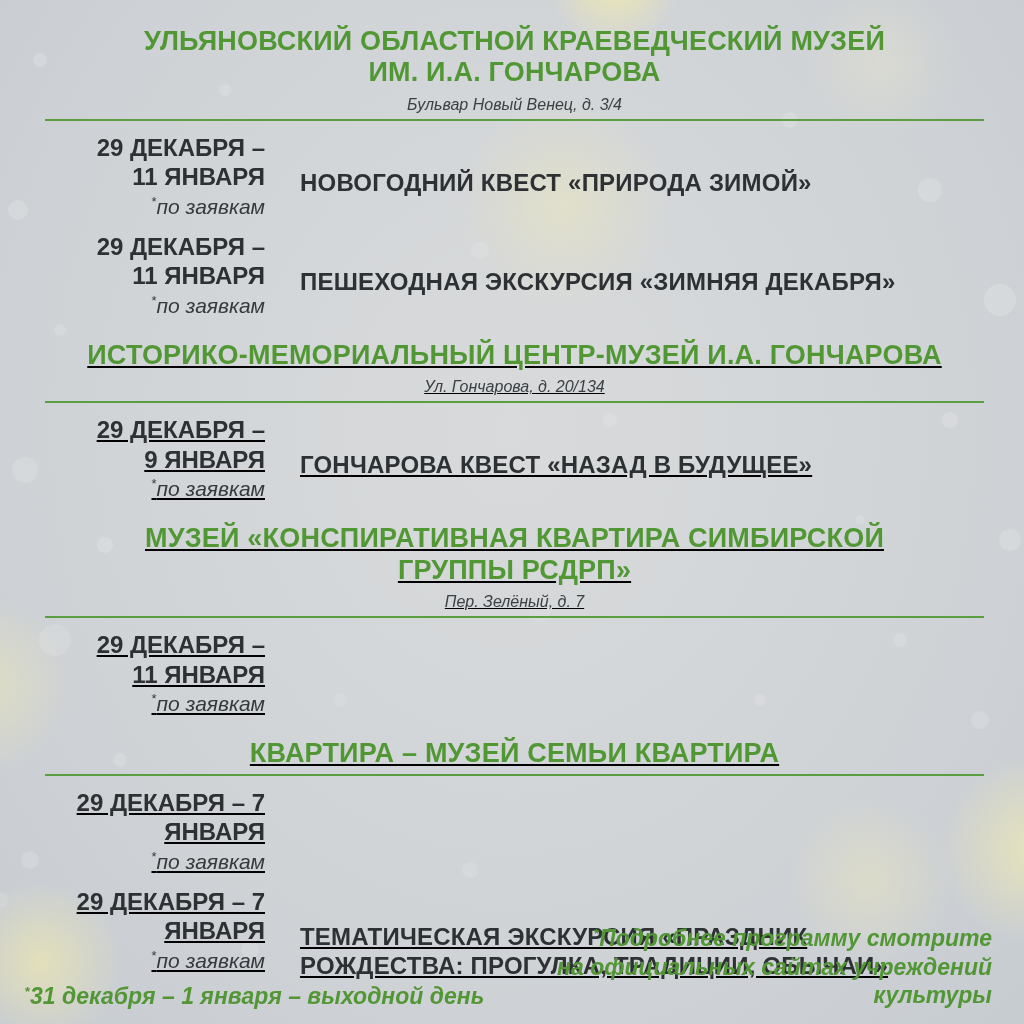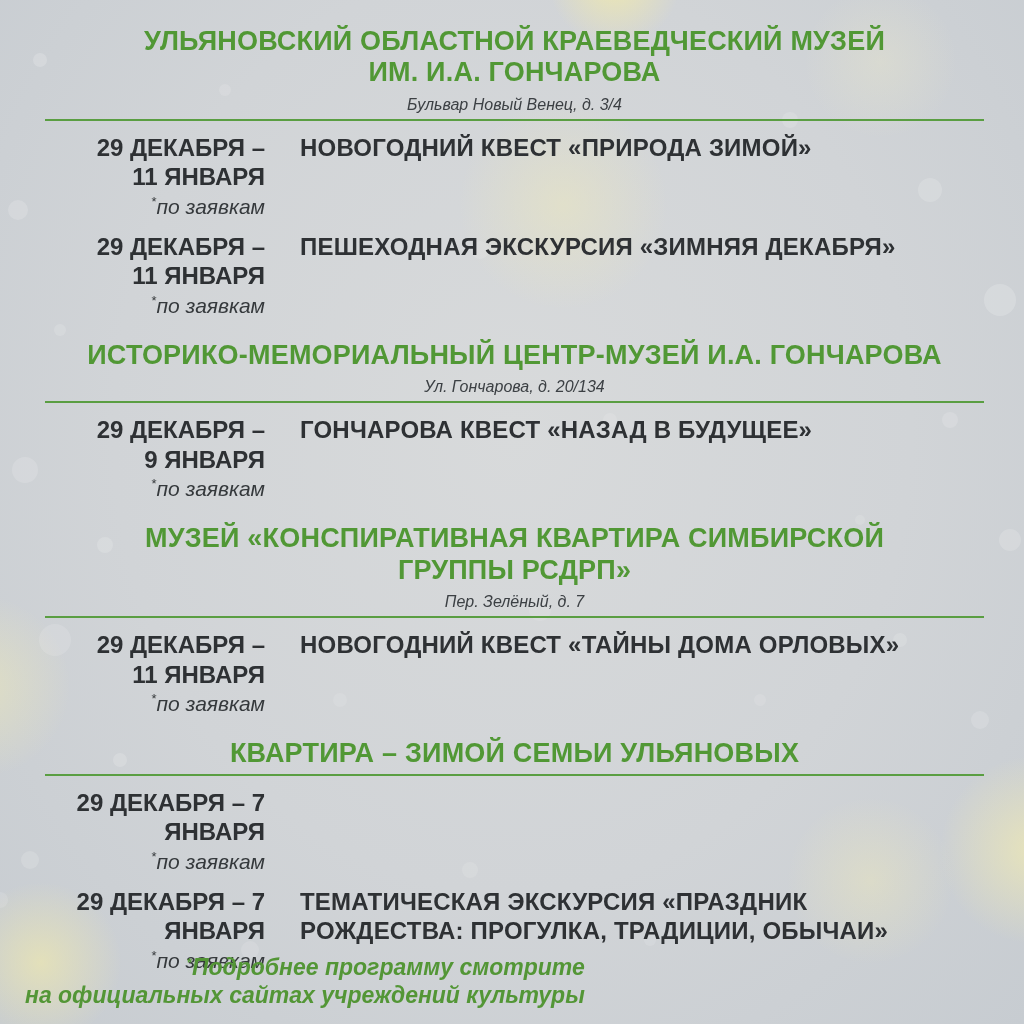--- a/index.html
+++ b/index.html
@@ -93,22 +93,23 @@
   }
   .event-title {
     flex: 1;
     padding-left: 35px;
     color: #2e3134;
     font-size: 24px;
     font-weight: 700;
     line-height: 1.23;
     white-space: pre-line;
     letter-spacing: 0.2px;
-  }
-  .section-gap { margin-top: 22px; }
+    margin-top: 35px;
+  }
+  .section-gap { margin-top: 22px; text-decoration: underline; }
   .footer {
     position: absolute;
     left: 25px;
     right: 32px;
     bottom: 14px;
     z-index: 1;
     display: flex;
     justify-content: space-between;
     align-items: flex-end;
     color: #539636;
@@ -206,26 +207,25 @@
 ГРУППЫ РСДРП»</h2>
       <p class="museum-address">Пер. Зелёный, д. 7</p>
       <div class="rule"></div>
 
       <div class="event-row">
         <div class="date-col">
           <div class="event-dates">29 ДЕКАБРЯ –
 11 ЯНВАРЯ</div>
           <div class="event-note"><sup>*</sup><span>по заявкам</span></div>
         </div>
-        <div class="event-title">НОВОГОДНИЙ КВЕСТ «ТАЙНЫ ДОМА ОРЛОВЫХ»</div>
       </div>
     </section>
 
     <section class="section-gap">
-      <h2 class="museum-title">КВАРТИРА – ЗИМОЙ СЕМЬИ УЛЬЯНОВЫХ</h2>
+      <h2 class="museum-title">КВАРТИРА – МУЗЕЙ СЕМЬИ КВАРТИРА</h2>
       <div class="rule"></div>
 
       <div class="event-row">
         <div class="date-col">
           <div class="event-dates">29 ДЕКАБРЯ – 7
 ЯНВАРЯ</div>
           <div class="event-note"><sup>*</sup><span>по заявкам</span></div>
         </div>
       </div>
 
@@ -236,17 +236,18 @@
           <div class="event-note"><sup>*</sup><span>по заявкам</span></div>
         </div>
         <div class="event-title">ТЕМАТИЧЕСКАЯ ЭКСКУРСИЯ «ПРАЗДНИК
 РОЖДЕСТВА: ПРОГУЛКА, ТРАДИЦИИ, ОБЫЧАИ»</div>
       </div>
     </section>
 
   </div>
 
   <div class="footer">
+    <div class="footer-left"><sup>*</sup><span>31 декабря – 1 января – выходной день</span></div>
     <div class="footer-right"><sup>*</sup><span>Подробнее программу смотрите
 на официальных сайтах учреждений культуры</span></div>
   </div>
 
 </div>
 
 </body></html>

